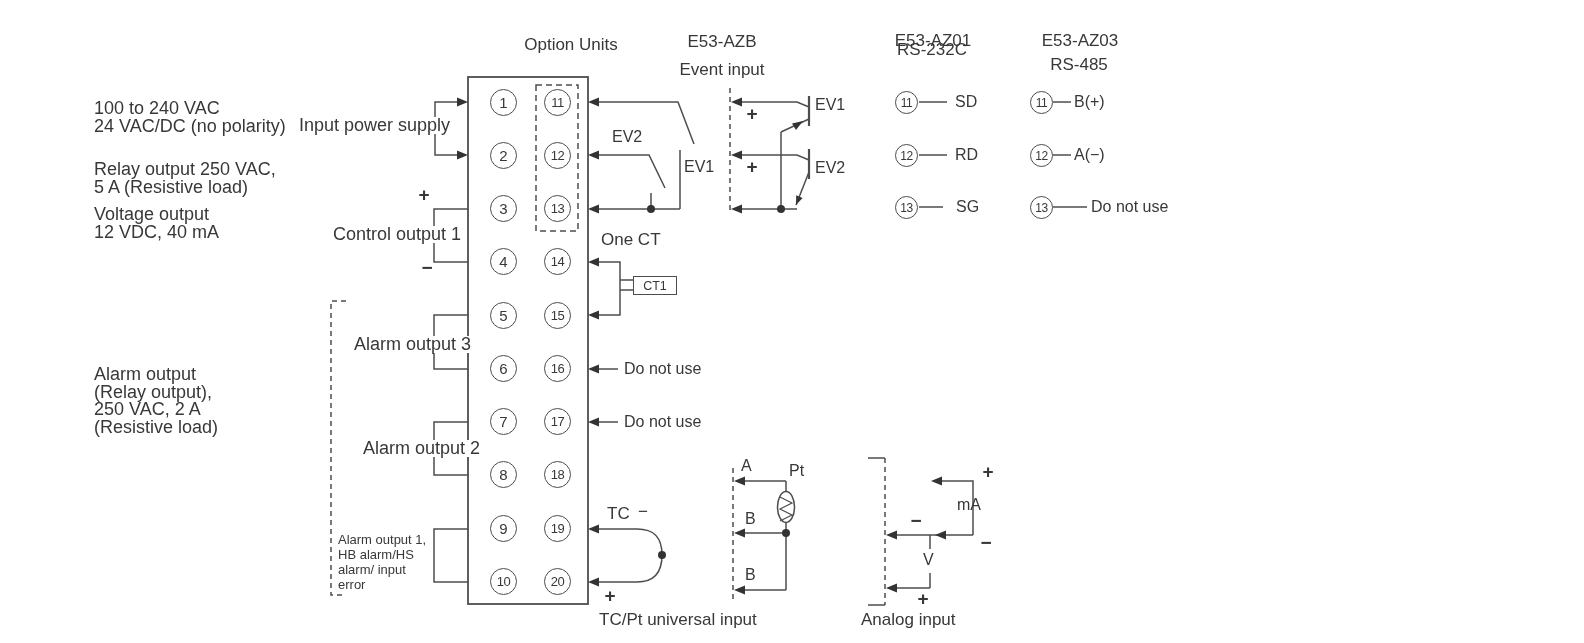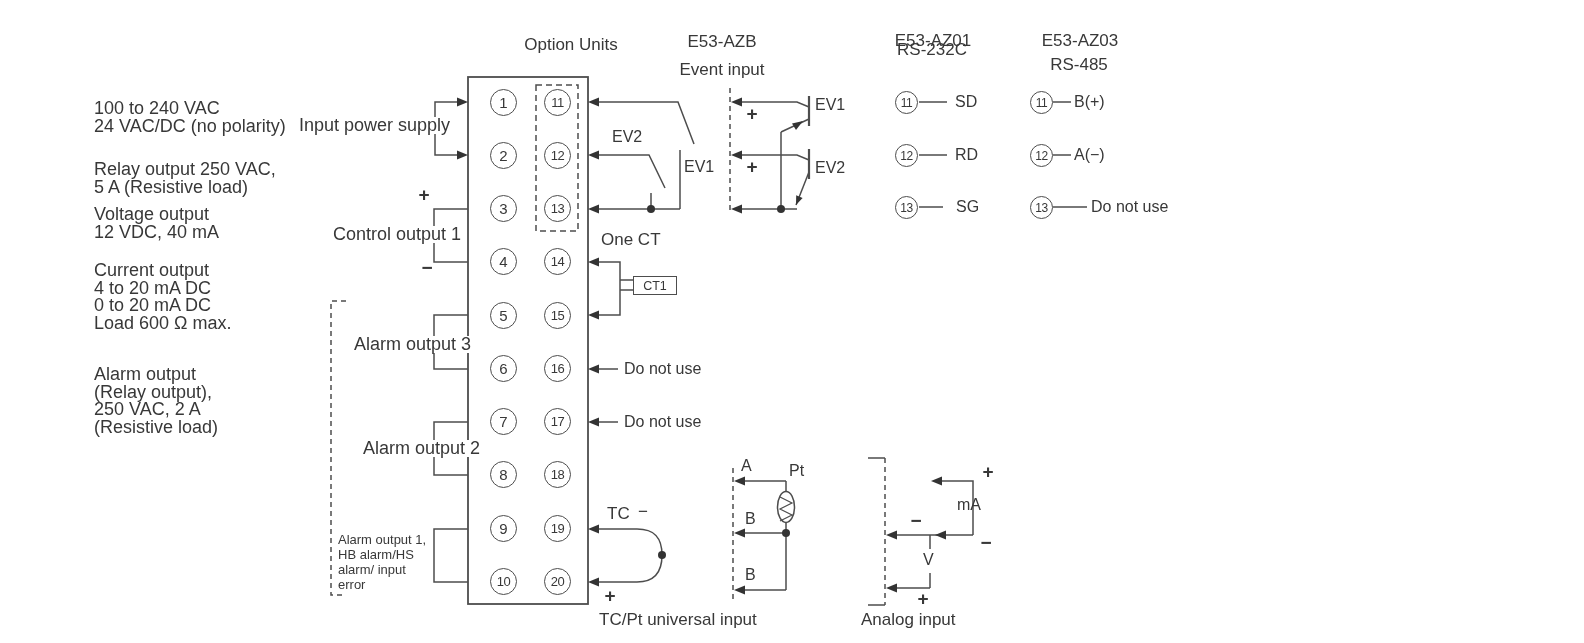--- a/index.html
+++ b/index.html
@@ -128,26 +128,20 @@
     <div>24 VAC/DC (no polarity)</div>
   </div>
   <div class="lbl spec" style="left:94px;top:161px;">
     <div>Relay output 250 VAC,</div>
     <div>5 A (Resistive load)</div>
   </div>
   <div class="lbl spec" style="left:94px;top:206px;">
     <div>Voltage output</div>
     <div>12 VDC, 40 mA</div>
   </div>
-  <div class="lbl spec" style="left:94px;top:262px;">
-    <div>Current output</div>
-    <div>4 to 20 mA DC</div>
-    <div>0 to 20 mA DC</div>
-    <div>Load 600 Ω max.</div>
-  </div>
   <div class="lbl spec" style="left:94px;top:366px;">
     <div>Alarm output</div>
     <div>(Relay output),</div>
     <div>250 VAC, 2 A</div>
     <div>(Resistive load)</div>
   </div>
 
   <div class="lbl rt wbg" style="left:295px;top:117px;width:153px;">Input power supply</div>
   <div class="lbl sign" style="left:424px;top:194px;">+</div>
   <div class="lbl rt wbg" style="left:315px;top:226px;width:144px;">Control output 1</div>

